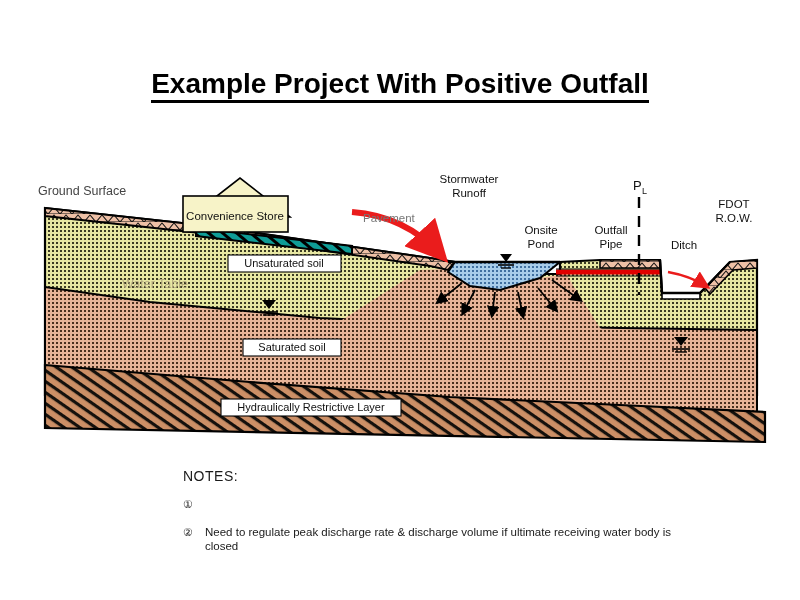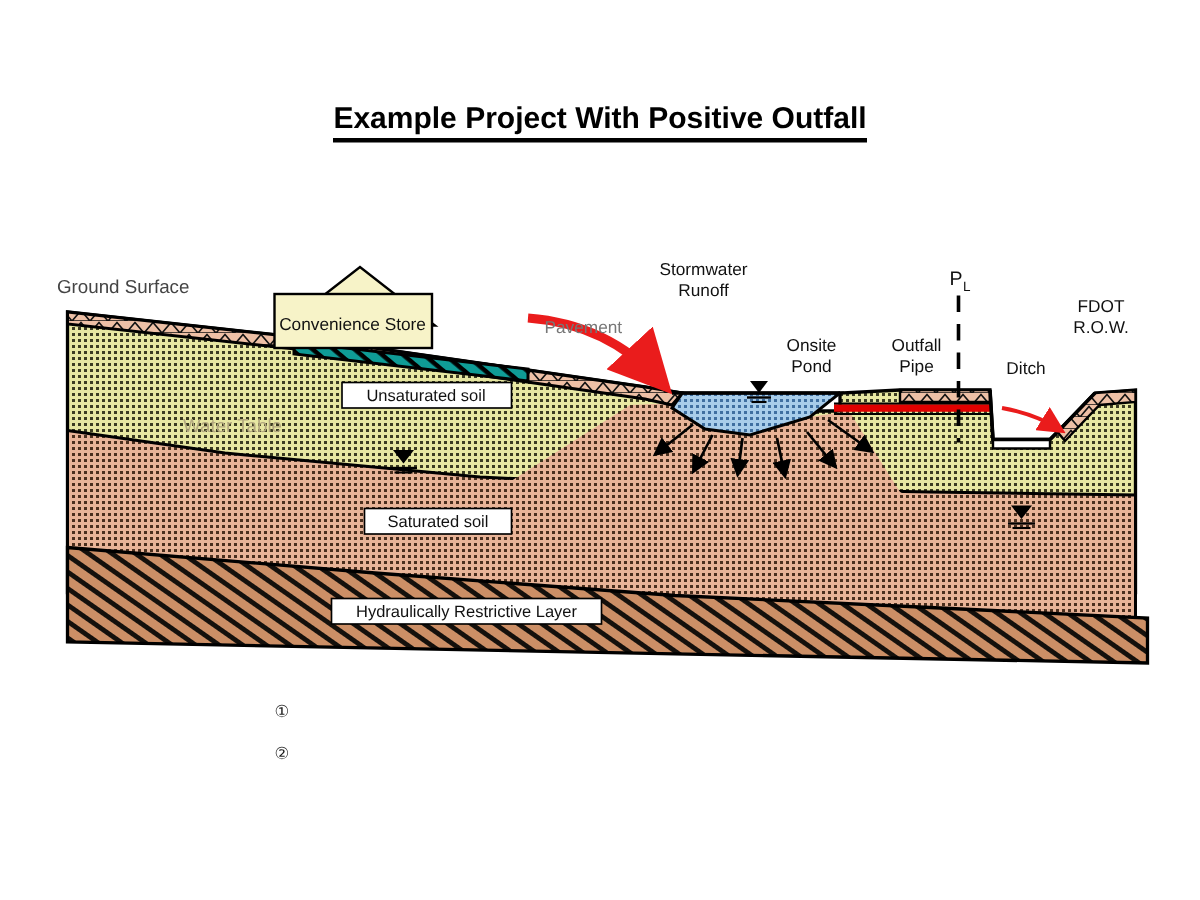--- a/index.html
+++ b/index.html
@@ -7,21 +7,21 @@
     width:800px;height:600px;background:#ffffff;
     font-family:"Liberation Sans", sans-serif;
     overflow:hidden;position:relative;
   }
   #page{position:relative;width:800px;height:600px;}
 
   
   .title{
     position:absolute;left:0;top:68px;width:800px;
     text-align:center;
-    font-size:20px;font-weight:bold;color:#000;
+    font-size:28px;font-weight:bold;color:#000;
     letter-spacing:0px;
     text-decoration:underline;
   }
   .title span{
     border-bottom:3px solid #000;
     padding-bottom:2px;
     display:inline-block;
     line-height:1.05;
   }
 
@@ -223,23 +223,25 @@
 
     <text x="684" y="99" text-anchor="middle" font-size="11.5" fill="#111" font-family="Liberation Sans, sans-serif">Ditch</text>
 
     <g>
       <text x="734" y="58" text-anchor="middle" font-size="11.5" fill="#111" font-family="Liberation Sans, sans-serif">FDOT</text>
       <text x="734" y="72" text-anchor="middle" font-size="11.5" fill="#111" font-family="Liberation Sans, sans-serif">R.O.W.</text>
     </g>
   </svg>
 
   <div class="notes">
+    <div class="notes-head">NOTES:</div>
 
     <div class="note-row">
       <div class="note-bullet">①</div>
     </div>
 
     <div class="note-row">
       <div class="note-bullet">②</div>
+      <div class="note-text">Need to regulate peak discharge rate &amp; discharge volume if ultimate receiving water body is closed</div>
     </div>
   </div>
 
 </div>
 
 </body></html>

